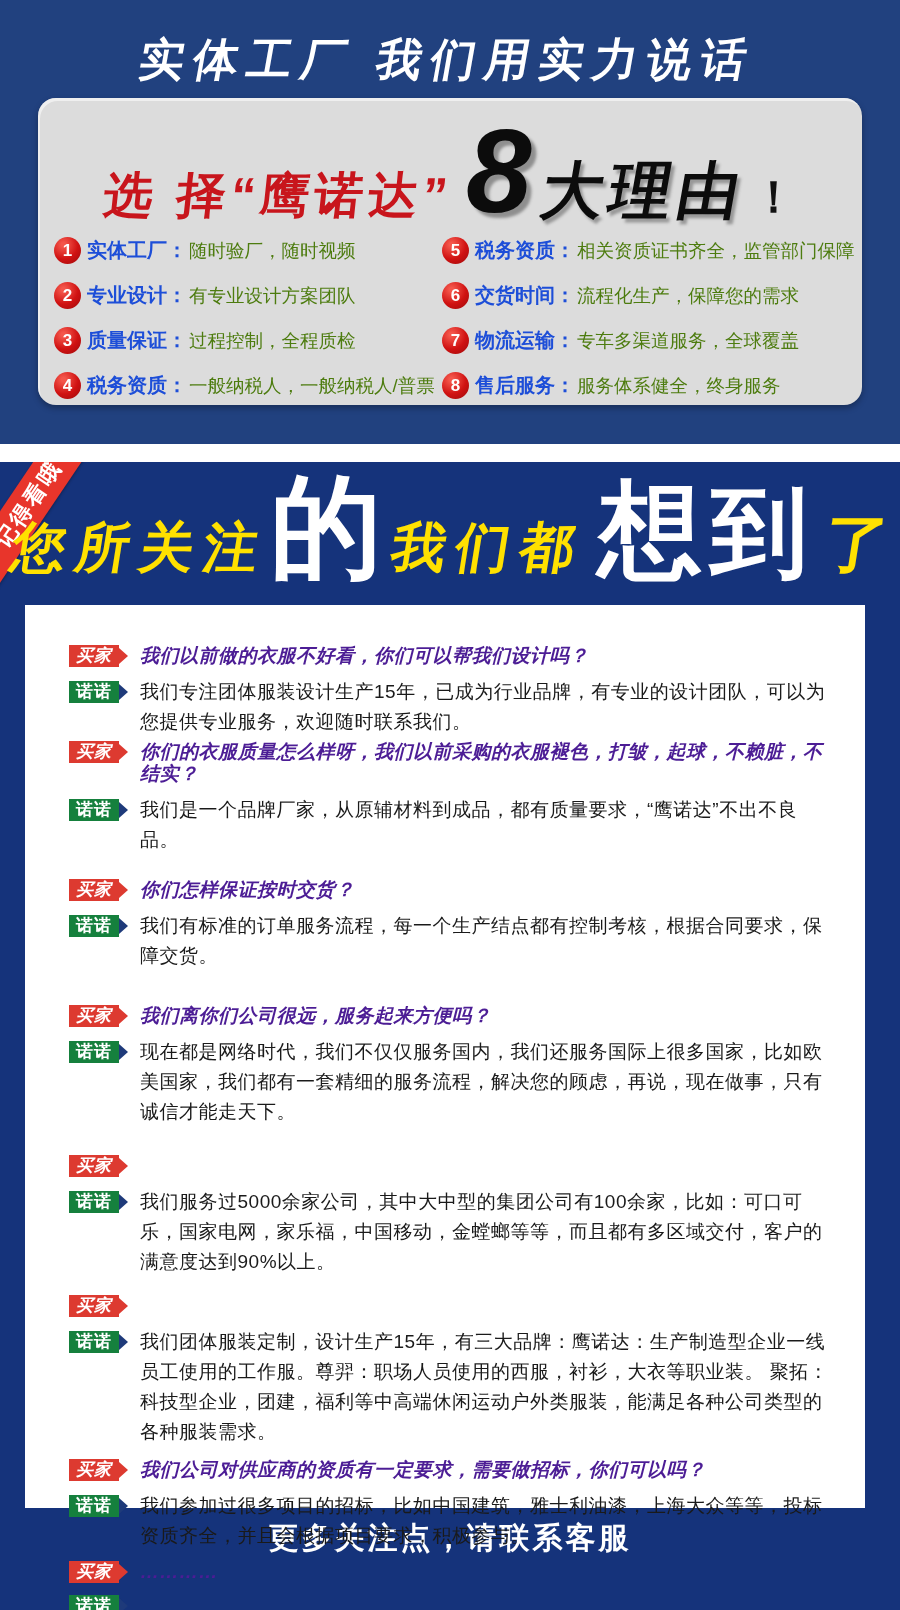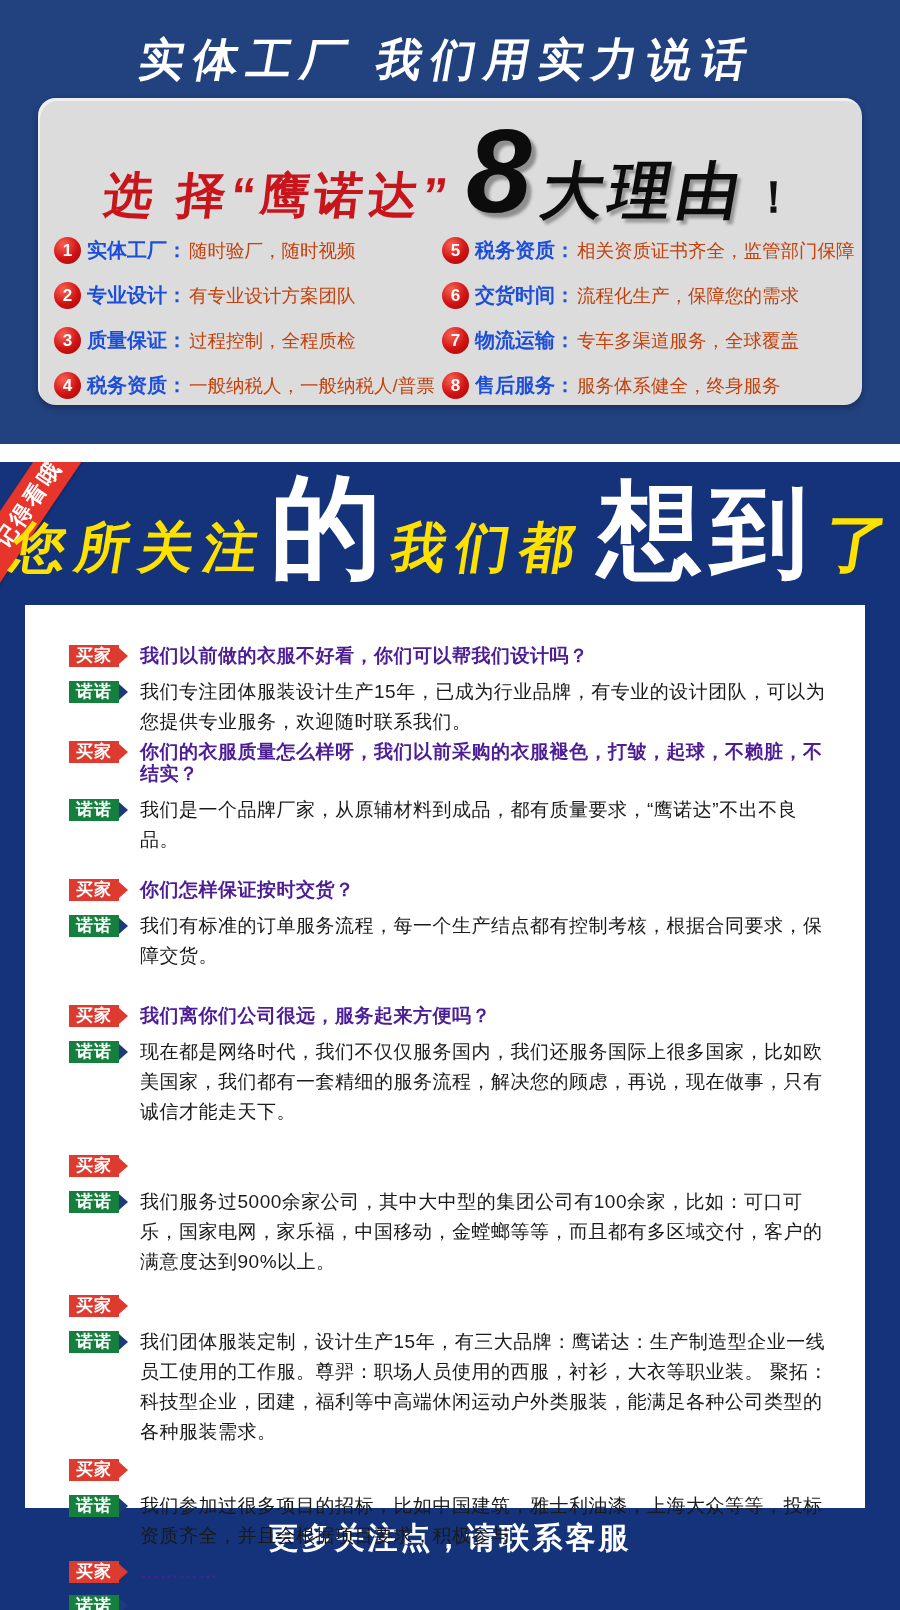--- a/index.html
+++ b/index.html
@@ -21,42 +21,42 @@
   .pt-bang { color:#111; font-size:44px; font-weight:700; margin-left:6px; display:inline-block; }
   .reasons { display:flex; padding:12px 8px 0 16px; }
   .rcol { display:flex; flex-direction:column; }
   .rcol.left { width:388px; }
   .rcol.right { width:412px; }
   .reason { display:flex; align-items:center; height:45px; white-space:nowrap; }
   .ball { width:27px; height:27px; border-radius:50%; flex:0 0 27px; margin-right:6px;
           background:radial-gradient(circle at 35% 28%, #f4564b 8%, #d01212 55%, #9d0a0b);
           color:#fff; font-size:17px; font-weight:700; display:flex; align-items:center; justify-content:center; }
   .rlabel { color:#1d4ed8; font-size:20px; font-weight:800; }
-  .rdesc { color:#c2410c; font-size:18.5px; margin-left:2px; }
+  .rdesc { color:#4d7c0f; font-size:18.5px; margin-left:2px; }
 
   
   .divider { width:900px; height:18px; background:#fff; }
 
   
   .sec2 { position:relative; width:900px; height:1148px; background:#15337b; overflow:hidden; }
   .ribbon { position:absolute; top:22px; left:-86px; width:230px; height:40px; background:#e8352b;
             transform:rotate(-56deg); display:flex; align-items:center; justify-content:center;
             color:#fff; font-size:22px; font-weight:800; letter-spacing:3px; box-shadow:0 1px 3px rgba(0,0,0,.3); }
   .concern-head { height:143px; display:flex; align-items:baseline; justify-content:center; padding-top:10px; white-space:nowrap; }
   .cy { color:#ffe100; font-weight:900; font-size:54px; letter-spacing:10px; transform:skewX(-9deg); display:inline-block; }
   .cw1 { color:#fff; font-weight:900; font-size:112px; line-height:1; display:inline-block; margin:0 10px 0 2px; }
   .cw2 { color:#fff; font-weight:900; font-size:104px; line-height:1; display:inline-block; margin:0 4px 0 14px; }
   .cw3 { color:#fff; font-weight:900; font-size:98px;  line-height:1; display:inline-block; margin:0 10px 0 4px; }
   .cy-last { color:#ffe100; font-weight:900; font-size:64px; transform:skewX(-9deg); display:inline-block; margin-left:6px; }
 
   .qa-card { position:relative; width:840px; height:903px; margin-left:25px; background:#fff;
              padding:40px 30px 20px 44px; }
   .pair { }
   .qrow, .arow { display:flex; align-items:flex-start; }
-  .qrow { margin-bottom:14px; }
+  .qrow { margin-bottom:14px;font-style:italic; }
   .tag { position:relative; flex:0 0 auto; color:#fff; font-size:17px; font-weight:800; letter-spacing:1px;
          padding:1px 7px 2px; line-height:19px; margin-right:21px; }
   .tag::after { content:""; position:absolute; left:100%; top:50%; transform:translateY(-50%);
                 border:8px solid transparent; }
   .tag-buyer { background:#dd3a30; }
   .tag-buyer::after { border-left:9px solid #dd3a30; }
   .tag-seller { background:#15803d; }
   .tag-seller::after { border-left:9px solid #1e3a7a; }
   .qtext { color:#4c1d95; font-size:19px; font-weight:700; line-height:22px; letter-spacing:.5px; }
   .atext { flex:1; color:#1a1a1a; font-size:19px; line-height:30px; letter-spacing:.5px; margin-top:-4px; }
@@ -215,20 +215,21 @@
         </div>
         <div class="arow">
           <span class="tag tag-seller">诺诺</span>
           <span class="atext">我们团体服装定制，设计生产15年，有三大品牌：鹰诺达：生产制造型企业一线员工使用的工作服。尊羿：职场人员使用的西服，衬衫，大衣等职业装。 聚拓：科技型企业，团建，福利等中高端休闲运动户外类服装，能满足各种公司类型的各种服装需求。</span>
         </div>
       </div>
 
       <div class="pair">
         <div class="qrow">
           <span class="tag tag-buyer">买家</span>
+          <span class="qtext">我们公司对供应商的资质有一定要求，需要做招标，你们可以吗？</span>
         </div>
         <div class="arow">
           <span class="tag tag-seller">诺诺</span>
           <span class="atext">我们参加过很多项目的招标，比如中国建筑，雅士利油漆，上海大众等等，投标资质齐全，并且会根据项目要求，积极参与。</span>
         </div>
       </div>
 
       <div class="pair dots">
         <div class="qrow">
           <span class="tag tag-buyer">买家</span>

